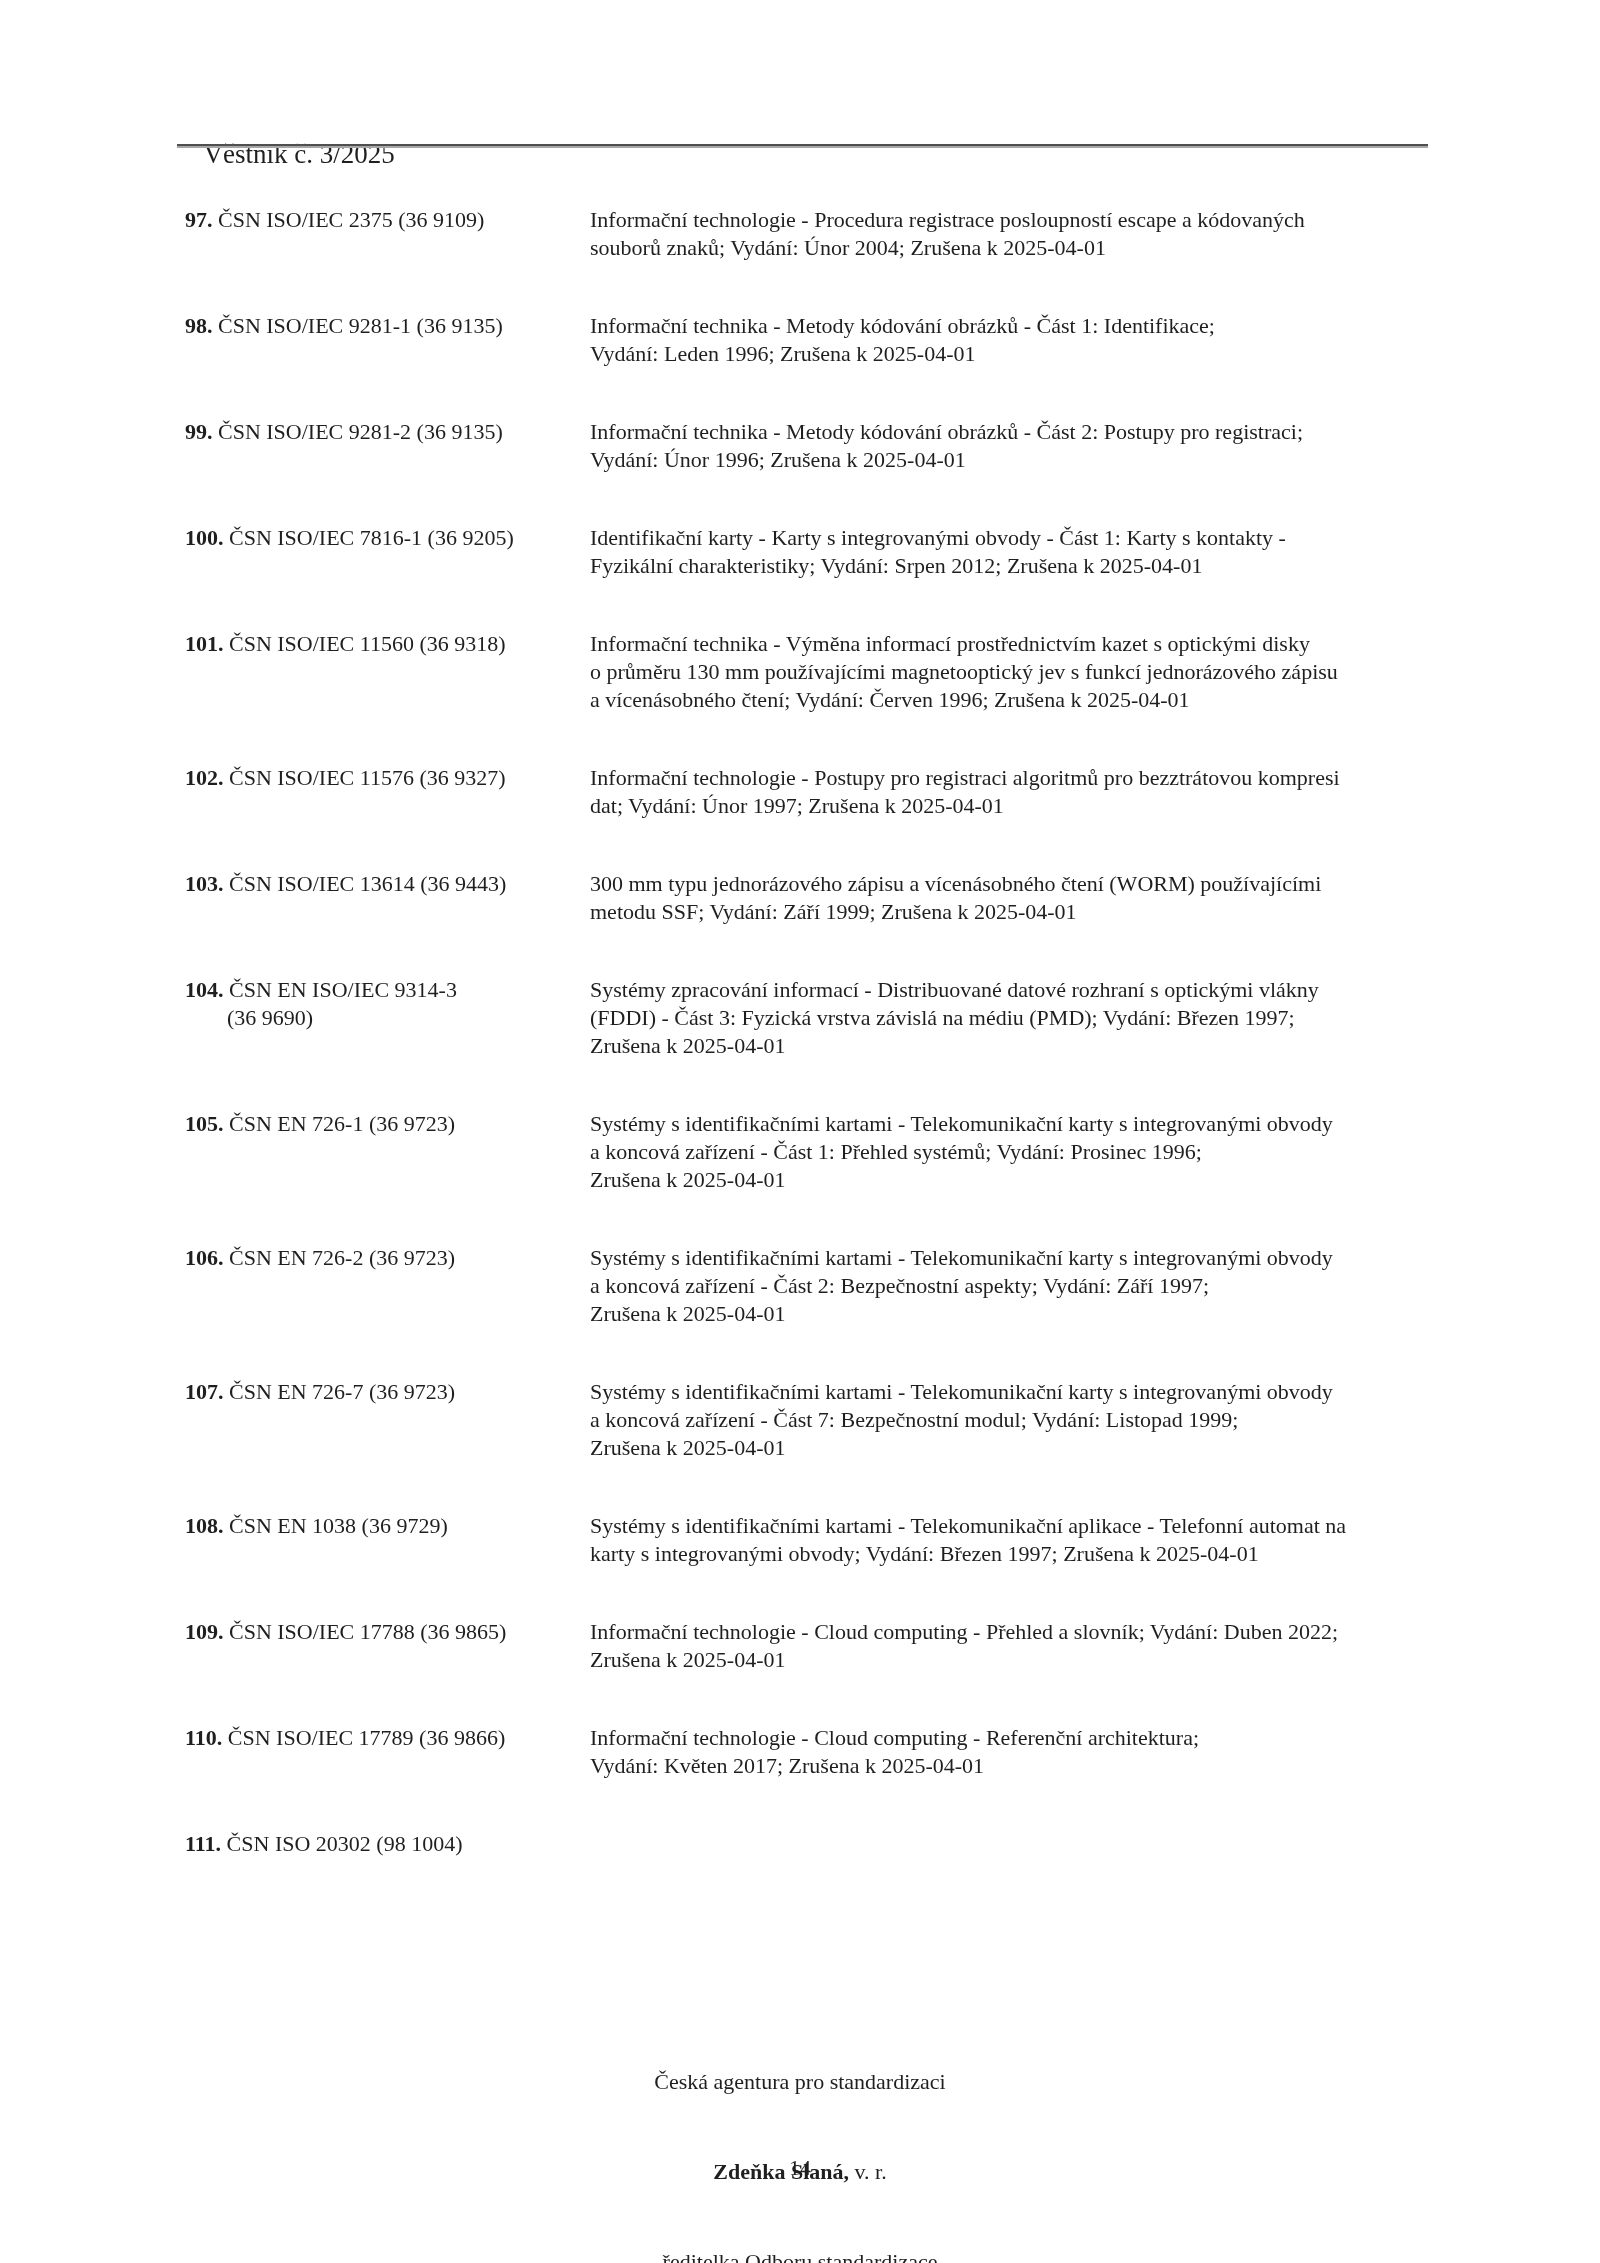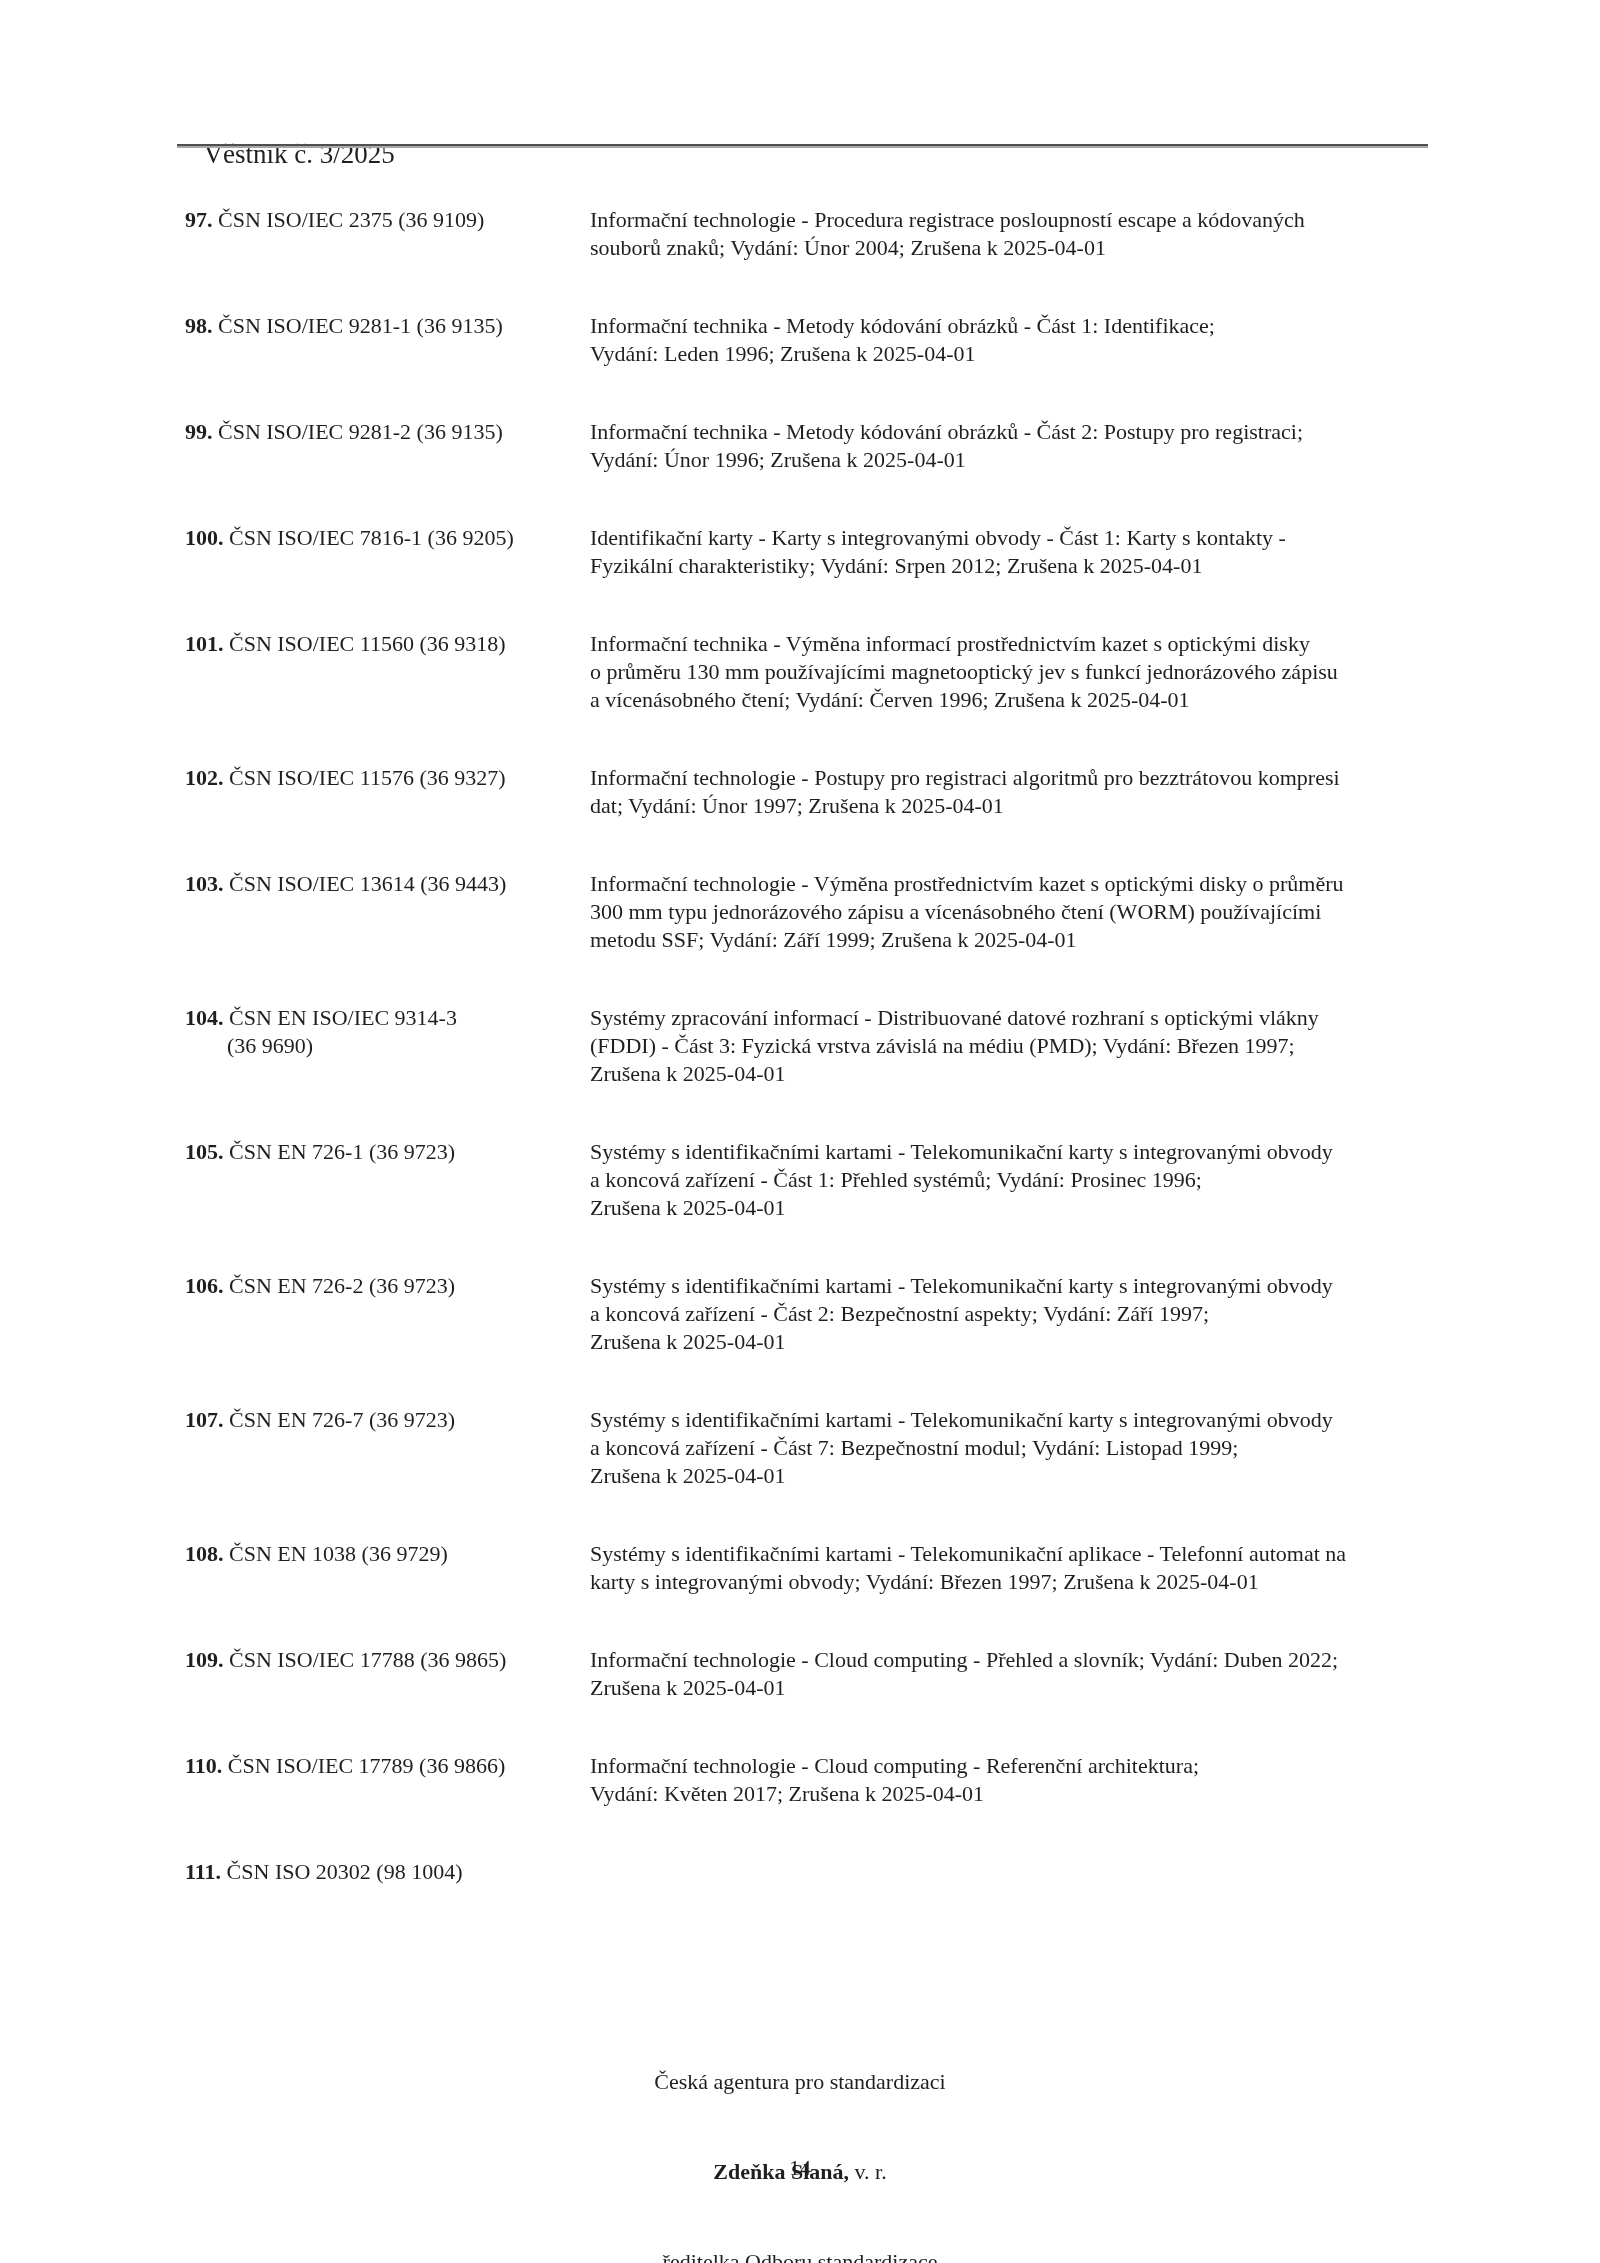--- a/index.html
+++ b/index.html
@@ -90,21 +90,21 @@
       <div class="entry">
         <div class="left"><div class="codeline"><span class="num">101.</span> ČSN ISO/IEC 11560 (36 9318)</div></div>
         <div class="right"><div class="descline">Informační technika - Výměna informací prostřednictvím kazet s optickými disky</div><div class="descline">o průměru 130 mm používajícími magnetooptický jev s funkcí jednorázového zápisu</div><div class="descline">a vícenásobného čtení; Vydání: Červen 1996; Zrušena k 2025-04-01</div></div>
       </div>
       <div class="entry">
         <div class="left"><div class="codeline"><span class="num">102.</span> ČSN ISO/IEC 11576 (36 9327)</div></div>
         <div class="right"><div class="descline">Informační technologie - Postupy pro registraci algoritmů pro bezztrátovou kompresi</div><div class="descline">dat; Vydání: Únor 1997; Zrušena k 2025-04-01</div></div>
       </div>
       <div class="entry">
         <div class="left"><div class="codeline"><span class="num">103.</span> ČSN ISO/IEC 13614 (36 9443)</div></div>
-        <div class="right"><div class="descline">Informační technologie - Výměna prostřednictvím kazet s optickými disky o průměru</div><div class="descline">300 mm typu jednorázového zápisu a vícenásobného čtení (WORM) používajícími</div><div class="descline">metodu SSF; Vydání: Září 1999; Zrušena k 2025-04-01</div></div>
+        <div class="right"><div class="descline">300 mm typu jednorázového zápisu a vícenásobného čtení (WORM) používajícími</div><div class="descline">metodu SSF; Vydání: Září 1999; Zrušena k 2025-04-01</div></div>
       </div>
       <div class="entry">
         <div class="left"><div class="codeline"><span class="num">104.</span> ČSN EN ISO/IEC 9314-3</div><div class="codeline code-cont">(36 9690)</div></div>
         <div class="right"><div class="descline">Systémy zpracování informací - Distribuované datové rozhraní s optickými vlákny</div><div class="descline">(FDDI) - Část 3: Fyzická vrstva závislá na médiu (PMD); Vydání: Březen 1997;</div><div class="descline">Zrušena k 2025-04-01</div></div>
       </div>
       <div class="entry">
         <div class="left"><div class="codeline"><span class="num">105.</span> ČSN EN 726-1 (36 9723)</div></div>
         <div class="right"><div class="descline">Systémy s identifikačními kartami - Telekomunikační karty s integrovanými obvody</div><div class="descline">a koncová zařízení - Část 1: Přehled systémů; Vydání: Prosinec 1996;</div><div class="descline">Zrušena k 2025-04-01</div></div>
       </div>
       <div class="entry">

